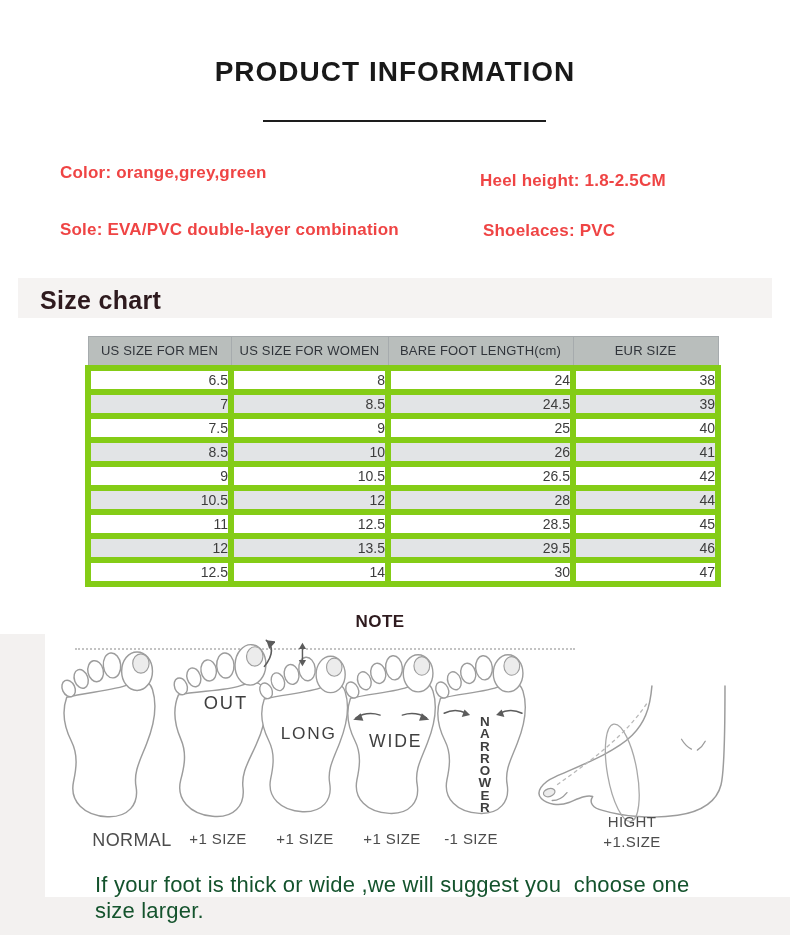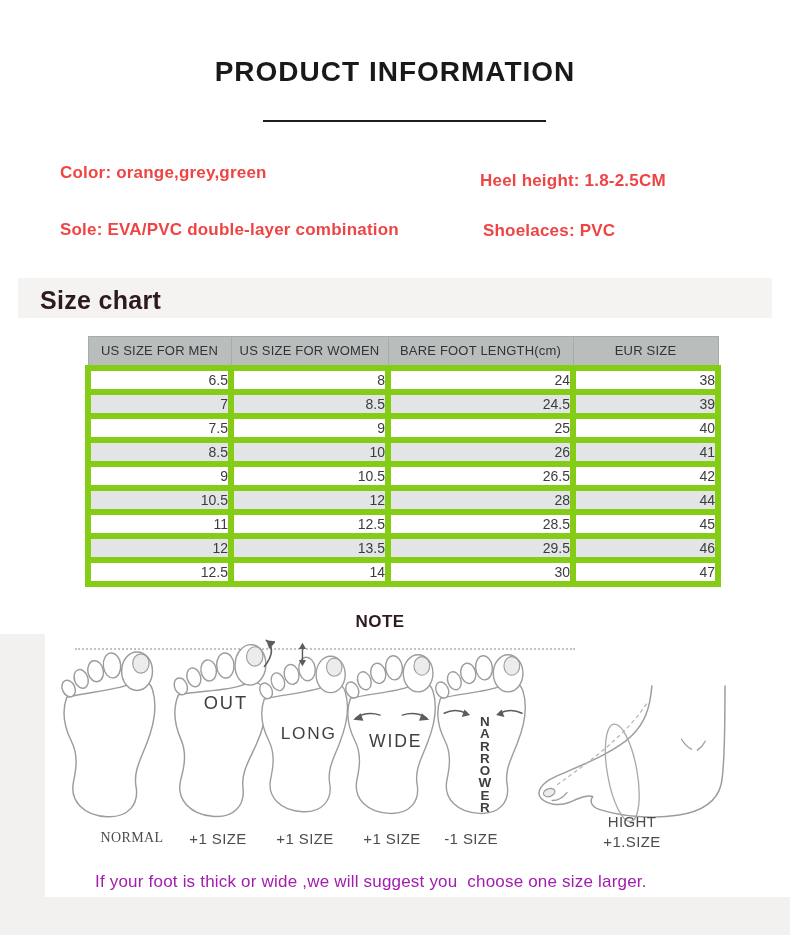--- a/index.html
+++ b/index.html
@@ -67,29 +67,29 @@
   .dotted-line {
     position:absolute; left:30px; top:14px; width:500px; height:0;
     border-top:2px dotted #c3c3c3;
   }
   .foot { position:absolute; }
   .foot-label {
     position:absolute; top:196px; width:110px; text-align:center;
     font-size:15px; color:#4c4c4c; letter-spacing:0.4px; white-space:nowrap;
   }
   .foot-label.two-line { top:178px; line-height:20px; }
-  .lbl-normal   { left:32px;  font-size:14px;font-family:Liberation Serif, serif; }
+  .lbl-normal   { left:32px;  font-size:18px; }
   .lbl-out      { left:118px; }
   .lbl-long     { left:205px; }
   .lbl-wide     { left:292px; }
   .lbl-narrower { left:371px; }
   .lbl-hight    { left:532px; }
   .footer-note {
     position:absolute; left:50px; top:238px; width:640px;
-    font-size:17px; color:#a21caf; letter-spacing:0.2px; white-space:pre-wrap;
+    font-size:22px; color:#14532d; letter-spacing:0.2px; white-space:pre-wrap;
   }
   
   svg .ln   { fill:#ffffff; stroke:#9c9c9c; stroke-width:1.5; stroke-linecap:round; stroke-linejoin:round; }
   svg .nail { fill:#ececec; stroke:#9c9c9c; stroke-width:1.2; }
   svg .arr  { fill:none; stroke:#5c5c5c; stroke-width:1.6; stroke-linecap:round; }
   svg .arrh { fill:#5c5c5c; stroke:none; }
   svg .innertext { fill:#3f3f3f; font-family:"Liberation Sans",sans-serif; font-size:19px; letter-spacing:2px; }
   svg .dash { fill:none; stroke:#b8b8b8; stroke-width:1.3; stroke-dasharray:4 3; }
   svg .loop { fill:none; stroke:#a8a8a8; stroke-width:1.3; }
 </style>

